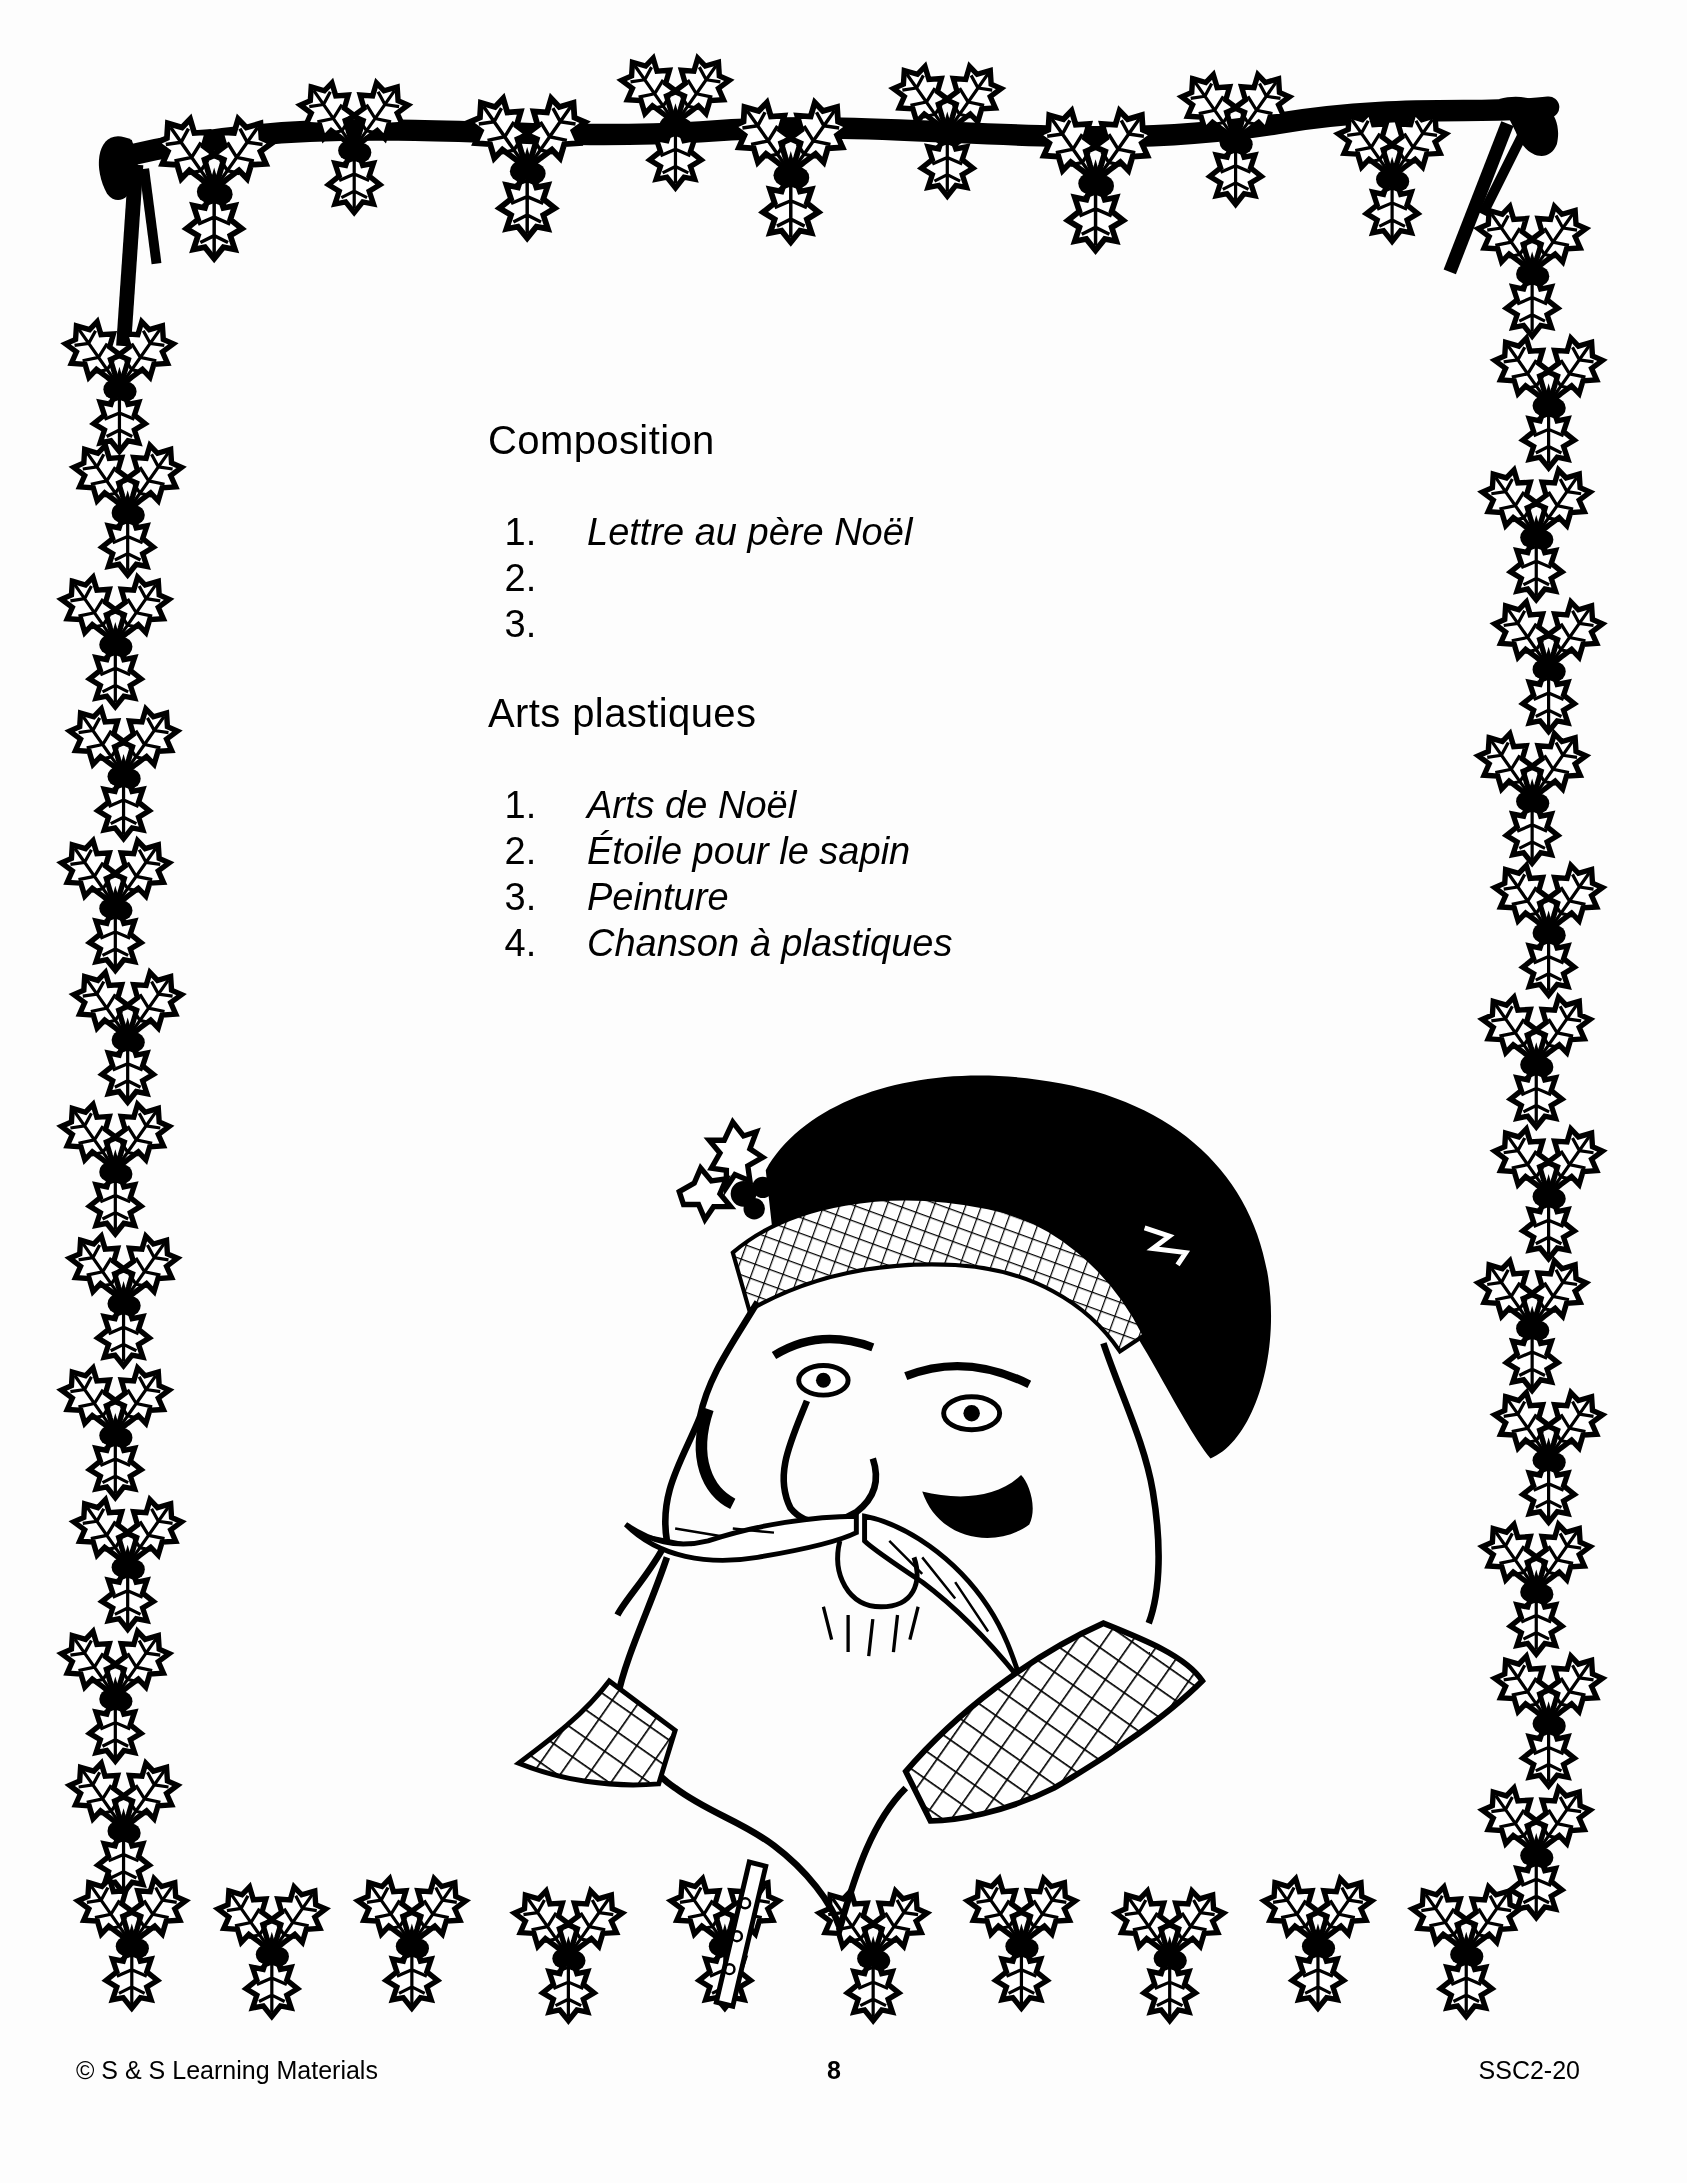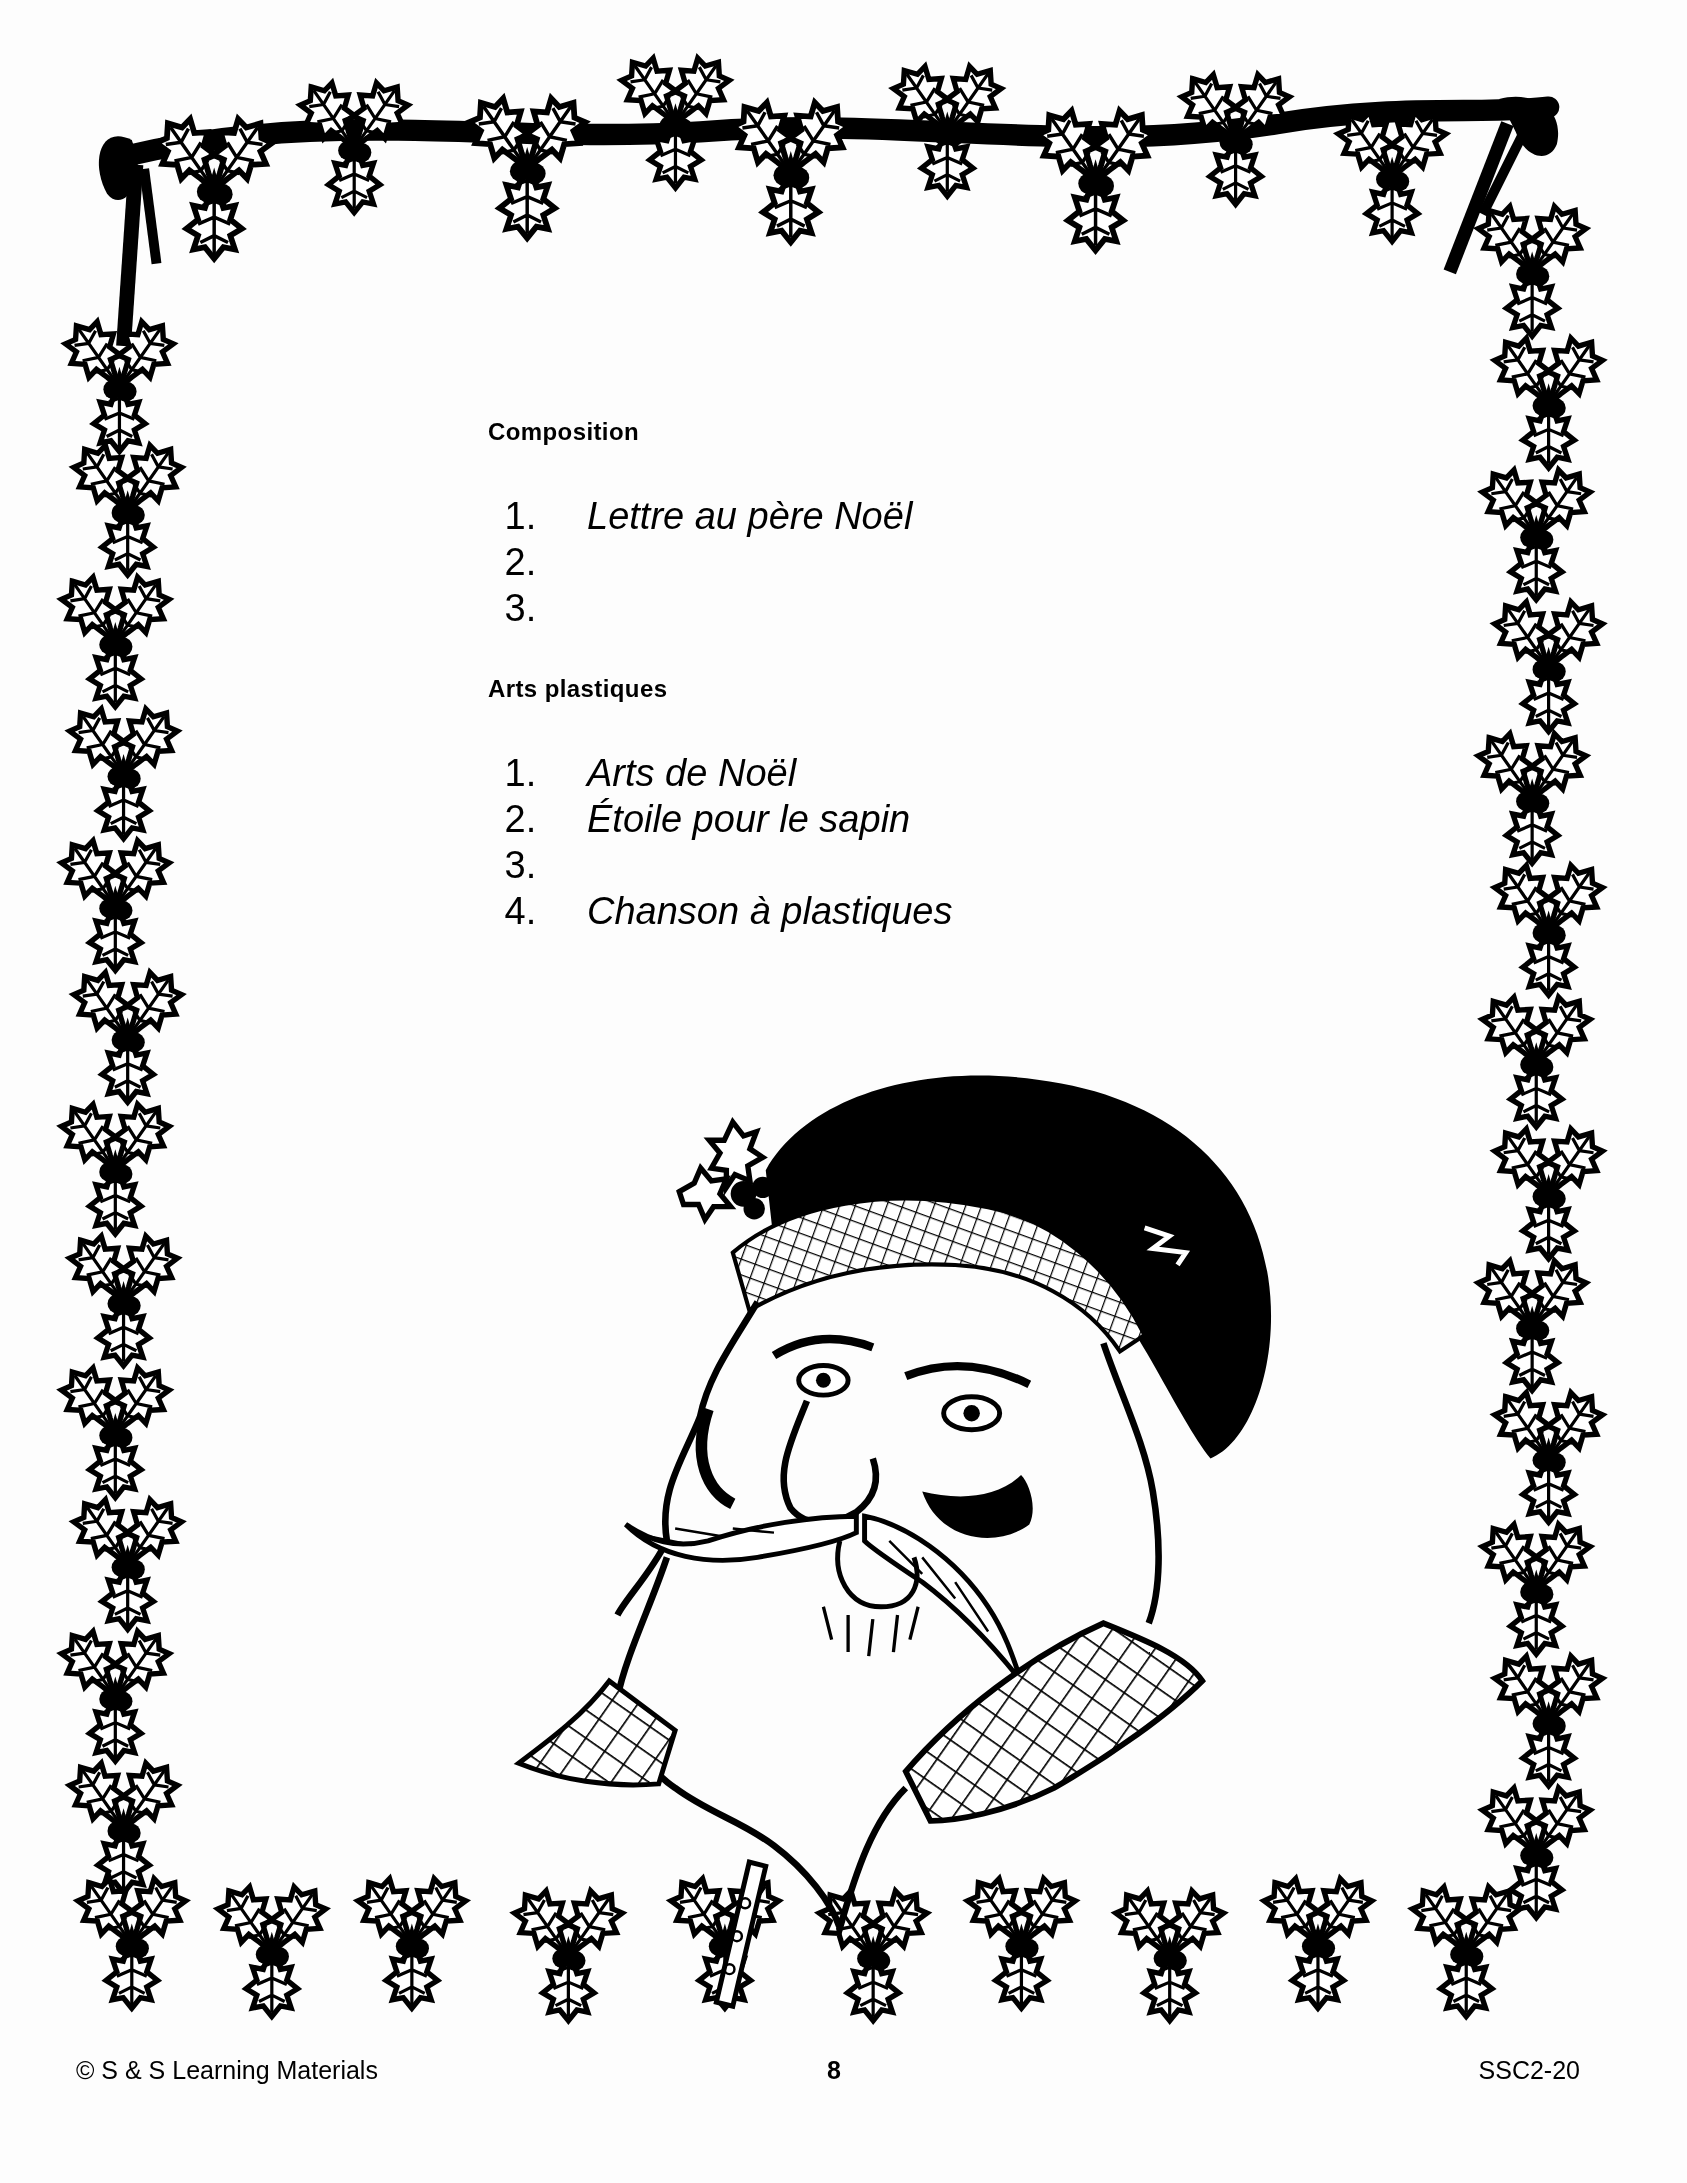--- a/index.html
+++ b/index.html
@@ -1,21 +1,21 @@
 <!DOCTYPE html>
 <html style="font-size:13px"><head>
 <meta charset="utf-8">
 <style>
   html, body { margin: 0; padding: 0; background: #ffffff; }
   body { width: 1687px; height: 2183px; position: relative; overflow: hidden;
          font-family: "Liberation Sans", "DejaVu Sans", sans-serif; color: #000; }
   .page { position: absolute; left: 0; top: 0; width: 1687px; height: 2183px; background: #fdfdfd; }
   .border-svg { position: absolute; left: 0; top: 0; width: 1687px; height: 2183px; }
   .content { position: absolute; left: 488px; top: 420px; width: 741px; }
-  .section-title { font-size: 24px; font-weight: bold; letter-spacing: 0.4px; margin: 0; line-height: 1; }
+  .section-title { font-size: 40px; font-weight: normal; letter-spacing: 0.4px; margin: 0; line-height: 1; }
   .list { list-style: none; margin: 0; padding: 0; }
   .list-item { display: flex; font-size: 38px; line-height: 46px; }
   .num { width: 99px; padding-left: 16.5px; box-sizing: border-box; }
   .txt { flex: 1; font-style: italic; }
   .sec1-list { margin-top: 49px; }
   .sec2-title { margin-top: 46px; }
   .sec2-list { margin-top: 49px; }
   .santa-svg { position: absolute; left: 461px; top: 1030px; width: 906px; height: 1030px; }
   .footer { position: absolute; top: 2056px; left: 76px; width: 1504px; height: 33px; font-size: 25px; text-align: right; }
   .footer-left { position: absolute; left: 0; top: 0; }
@@ -121,20 +121,21 @@
       <li class="list-item">
         <span class="num">1.</span>
         <span class="txt">Arts de Noël</span>
       </li>
       <li class="list-item">
         <span class="num">2.</span>
         <span class="txt">Étoile pour le sapin</span>
       </li>
       <li class="list-item">
         <span class="num">3.</span>
+        <span class="txt">Peinture</span>
       </li>
       <li class="list-item">
         <span class="num">4.</span>
         <span class="txt">Chanson à plastiques</span>
       </li>
     </ol>
   </div>
 
   <svg class="santa-svg" viewBox="0 0 1100 1250" xmlns="http://www.w3.org/2000/svg">
     <defs>

